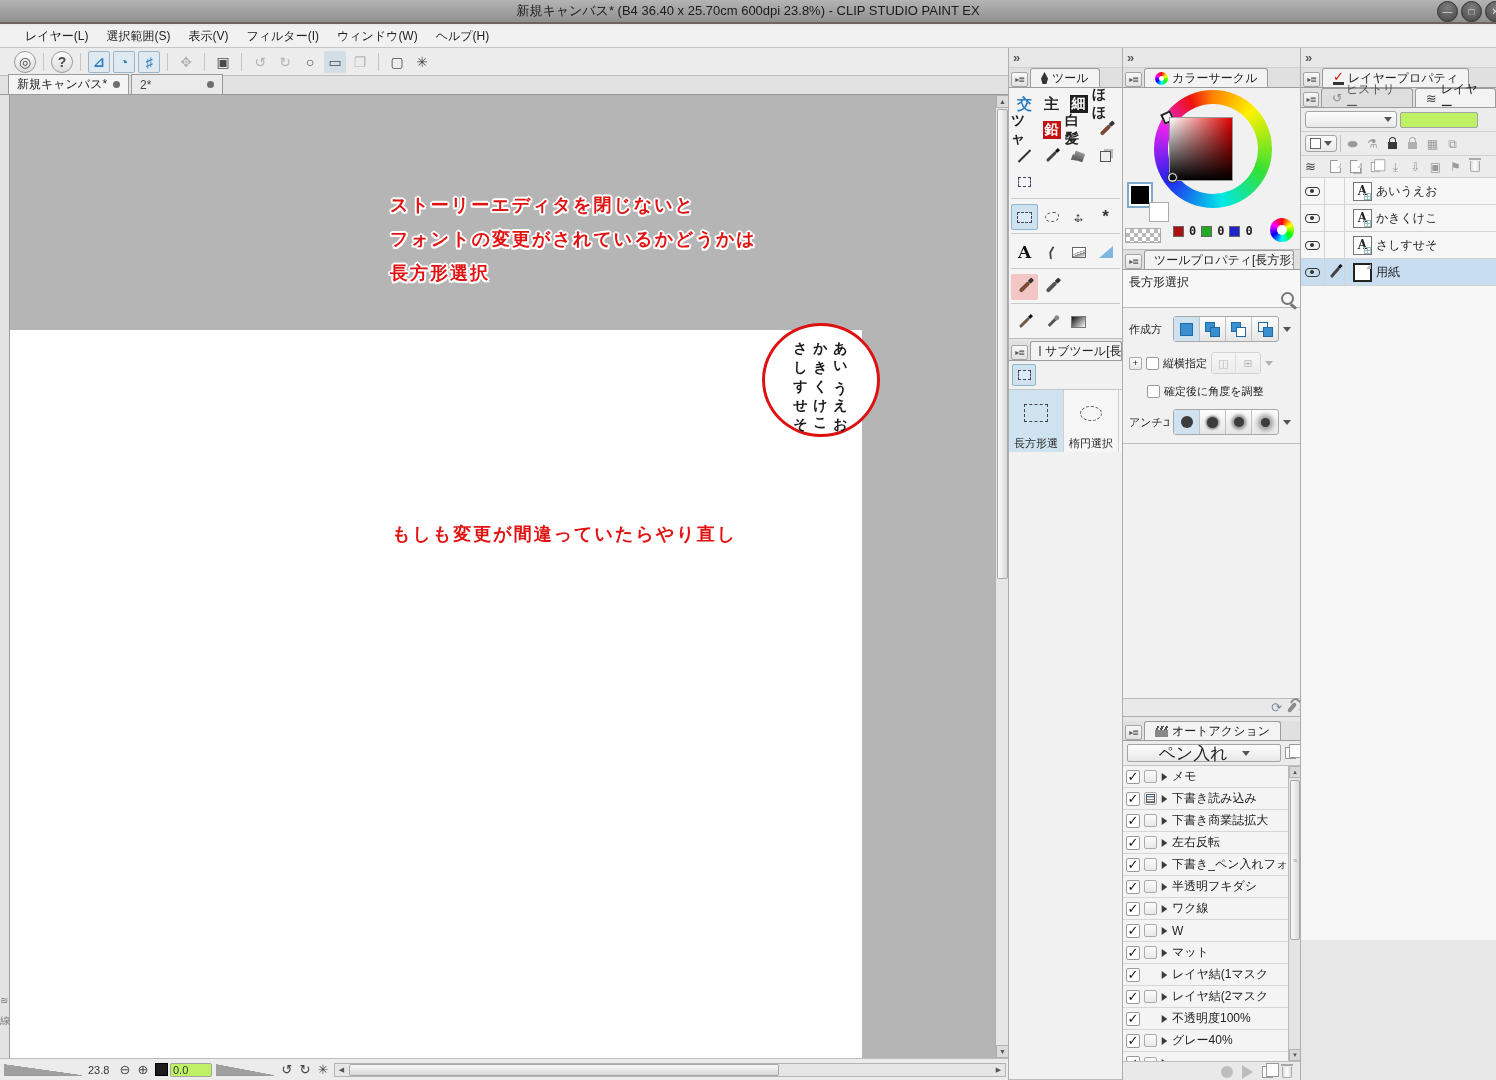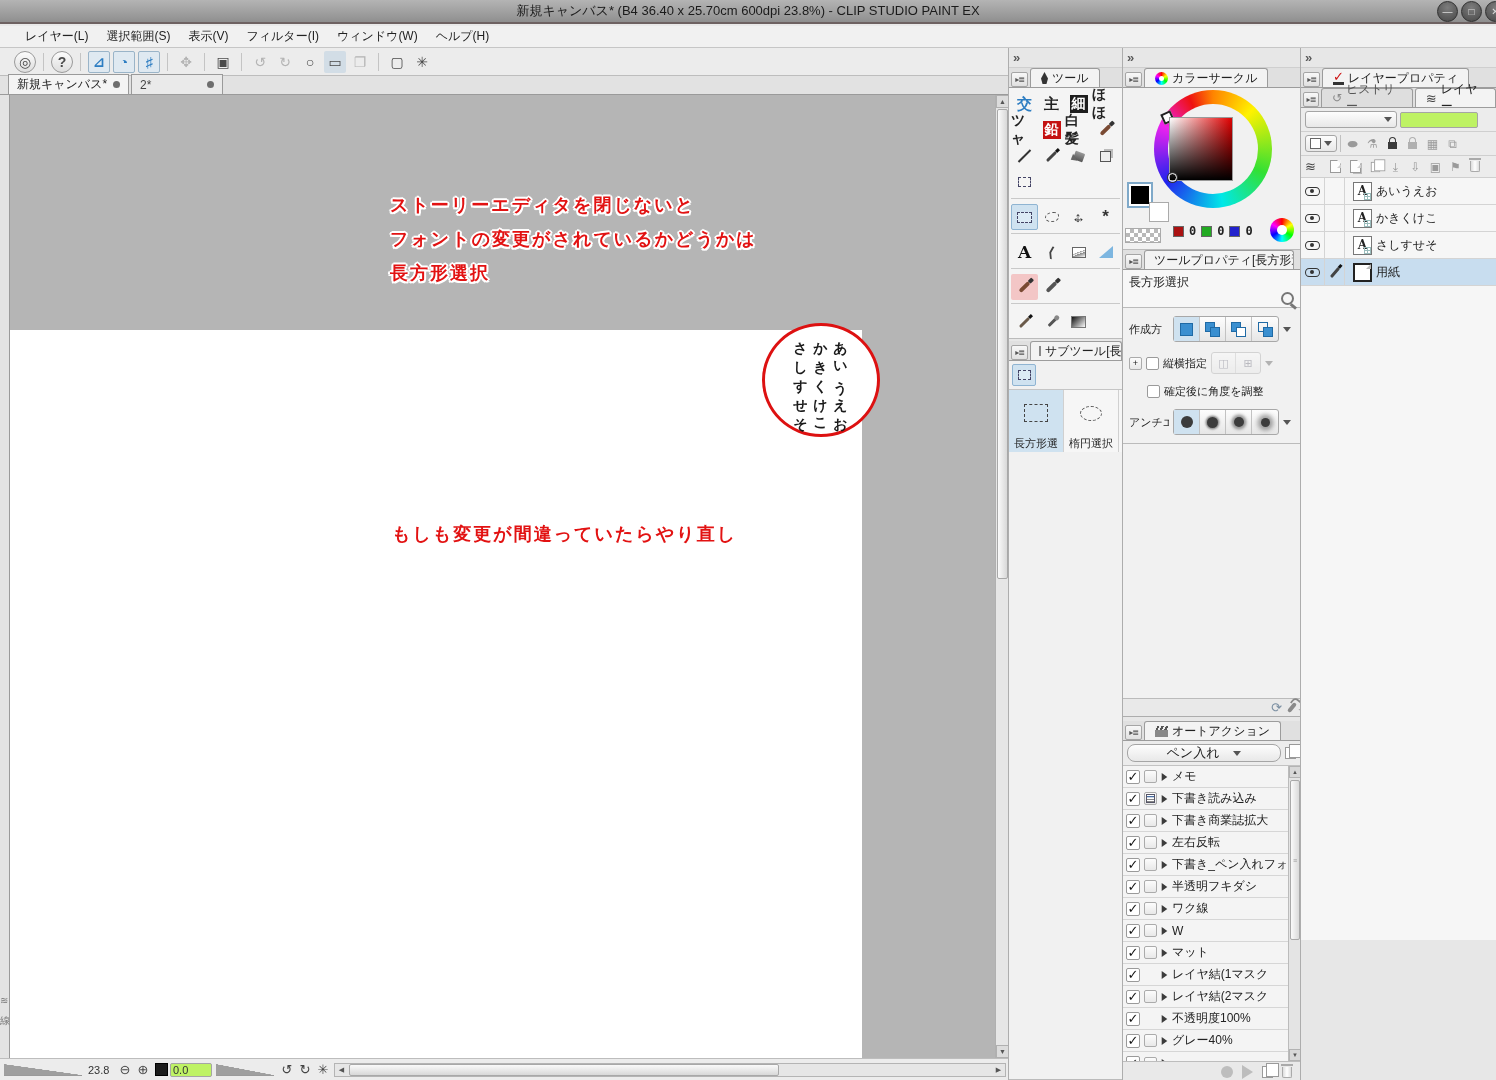--- a/index.html
+++ b/index.html
@@ -147,21 +147,21 @@
   .c2{width:10px;height:10px;box-shadow:0 0 3px 2.5px rgba(60,60,60,.5)}
   .c3{width:9px;height:9px;box-shadow:0 0 4px 3.5px rgba(60,60,60,.45)}
   .dis2{opacity:.4}
   .tp-spacer{background:#f1f1f1;border-bottom:1px solid #bbb}
   .tp-foot{background:#e9e9e9;height:18px;display:flex;align-items:center;justify-content:flex-end;gap:8px;padding-right:6px;border-bottom:1px solid #adadad;color:#6b7f92;font-size:13px}
   .ico-wrench{position:relative;width:4px;height:11px;background:#8a8a8a;border-radius:2px;transform:rotate(40deg)}
   .ico-wrench:after{content:"";position:absolute;top:-5px;left:-3px;width:10px;height:6px;border:2px solid #8a8a8a;border-bottom:none;border-radius:5px 5px 0 0}
 
   
   .aa-ddrow{display:flex;align-items:center;gap:4px;padding:3px 4px;background:#ececec;border-bottom:1px solid #c2c2c2}
-  .aa-dd{flex:1;height:18px;background:linear-gradient(#fdfdfd,#e8e8e8);border:1px solid #a5a5a5;border-radius:8px;display:flex;align-items:center;justify-content:center;gap:14px;font-size:13px}
+  .aa-dd{flex:1;height:18px;background:linear-gradient(#fdfdfd,#e8e8e8);border:1px solid #a5a5a5;border-radius:2px;display:flex;align-items:center;justify-content:center;gap:14px;font-size:17px}
   .aa-list{position:relative;background:#f4f4f4;overflow:hidden}
   .aa-row{height:22px;display:flex;align-items:center;gap:4px;padding:0 3px;border-bottom:1px solid #d6d6d6;font-size:12px;white-space:nowrap}
   .aa-doc{width:9px;height:9px;background:linear-gradient(#fff 20%,#4a6fa5 21%,#4a6fa5 35%,#fff 36%,#fff 55%,#888 56%,#888 65%,#fff 66%,#fff 85%,#888 86%);border:1px solid #556}
   .aa-scroll{position:absolute;right:0;top:0;width:12px;height:100%;background:#e4e4e4;border-left:1px solid #bbb}
   .aa-scroll .arr{position:absolute;left:0;width:12px;height:12px;display:flex;align-items:center;justify-content:center;font-size:6px;color:#555;background:#d8d8d8;border:1px solid #b3b3b3}
   .aa-scroll .thumb{position:absolute;left:1px;top:14px;height:160px;width:10px;background:linear-gradient(90deg,#fafafa,#dadada);border:1px solid #a8a8a8;border-radius:2px;display:flex;align-items:center;justify-content:center;color:#999;font-size:7px;letter-spacing:0}
   .aa-foot{height:21px;background:#e9e9e9;border-top:1px solid #bdbdbd;display:flex;align-items:center;justify-content:flex-end;gap:9px;padding-right:8px}
   .rec{width:12px;height:12px;border-radius:50%;background:#bdbdbd}
   .play{width:0;height:0;border-top:7px solid transparent;border-bottom:7px solid transparent;border-left:11px solid #bdbdbd}
   .ico-copy{position:relative;width:11px;height:12px;border:1px solid #9a9a9a;background:#fff}

